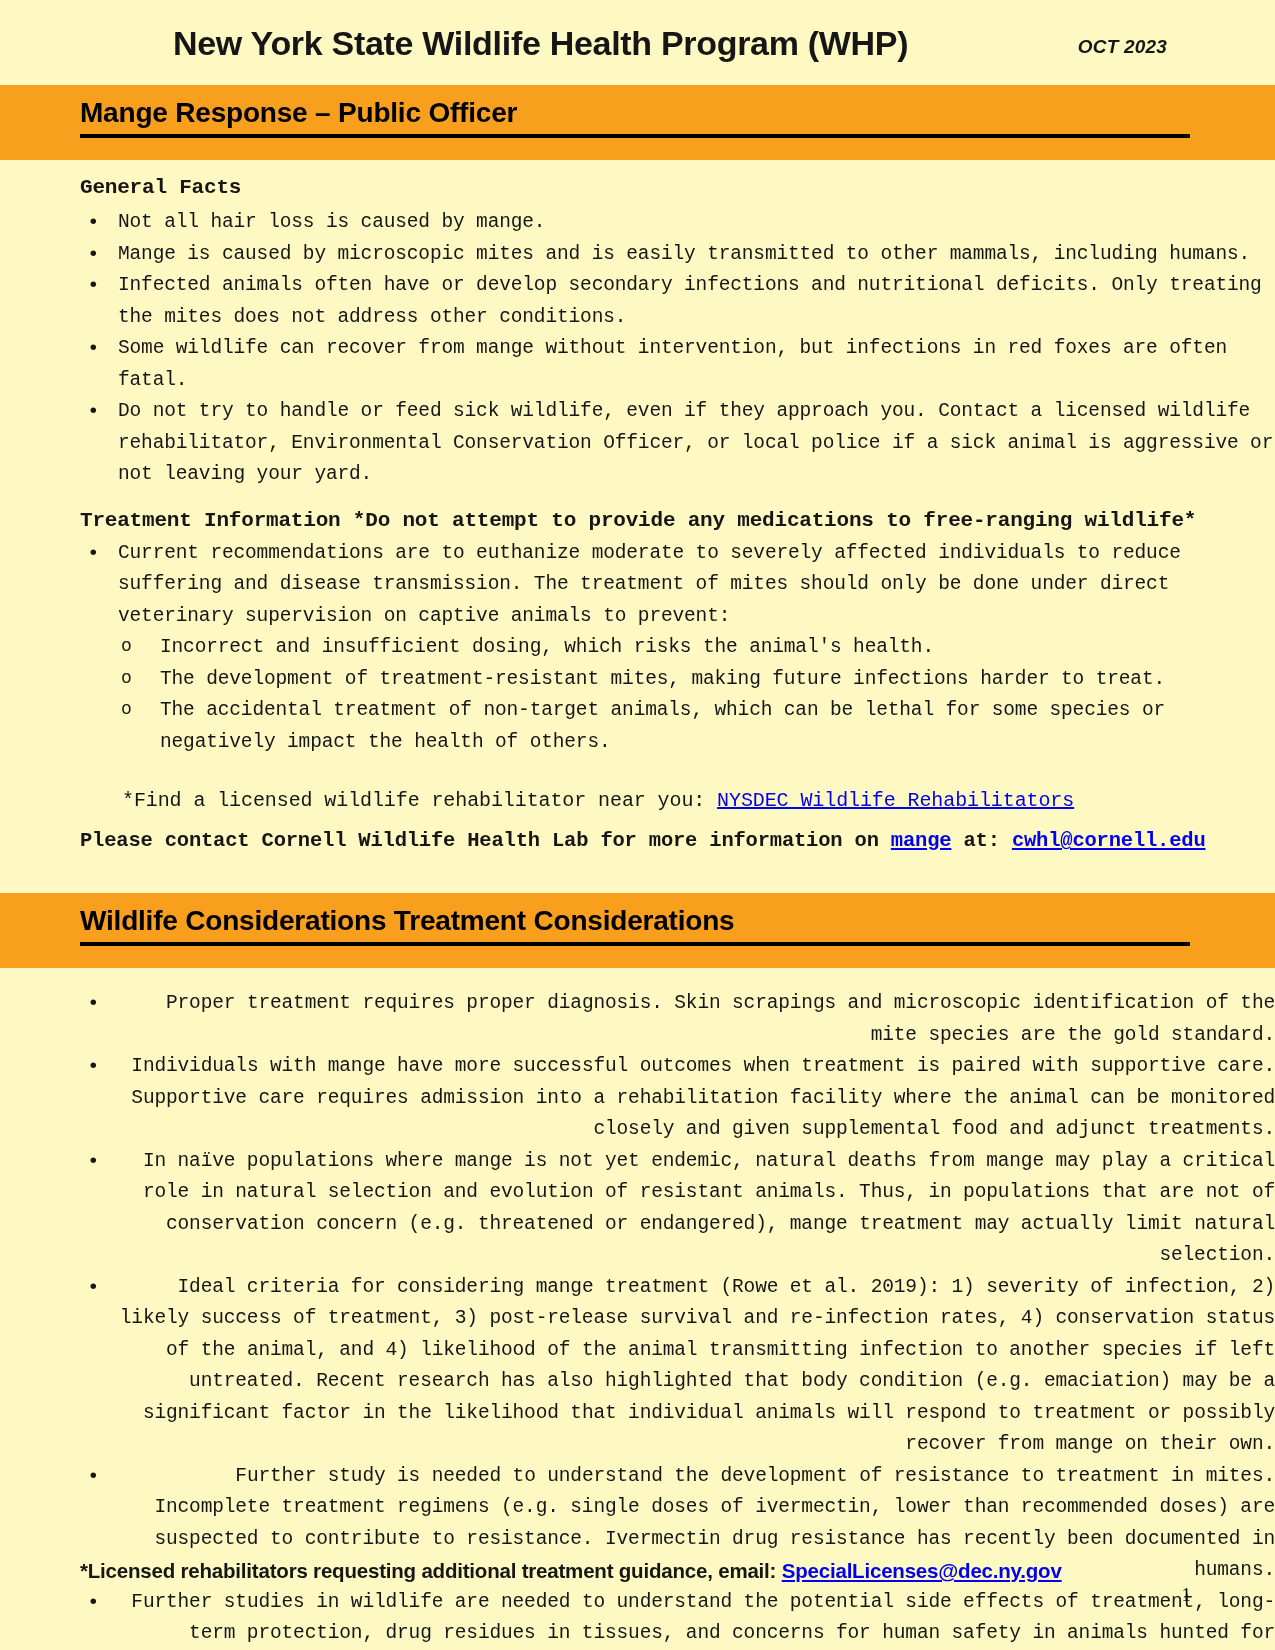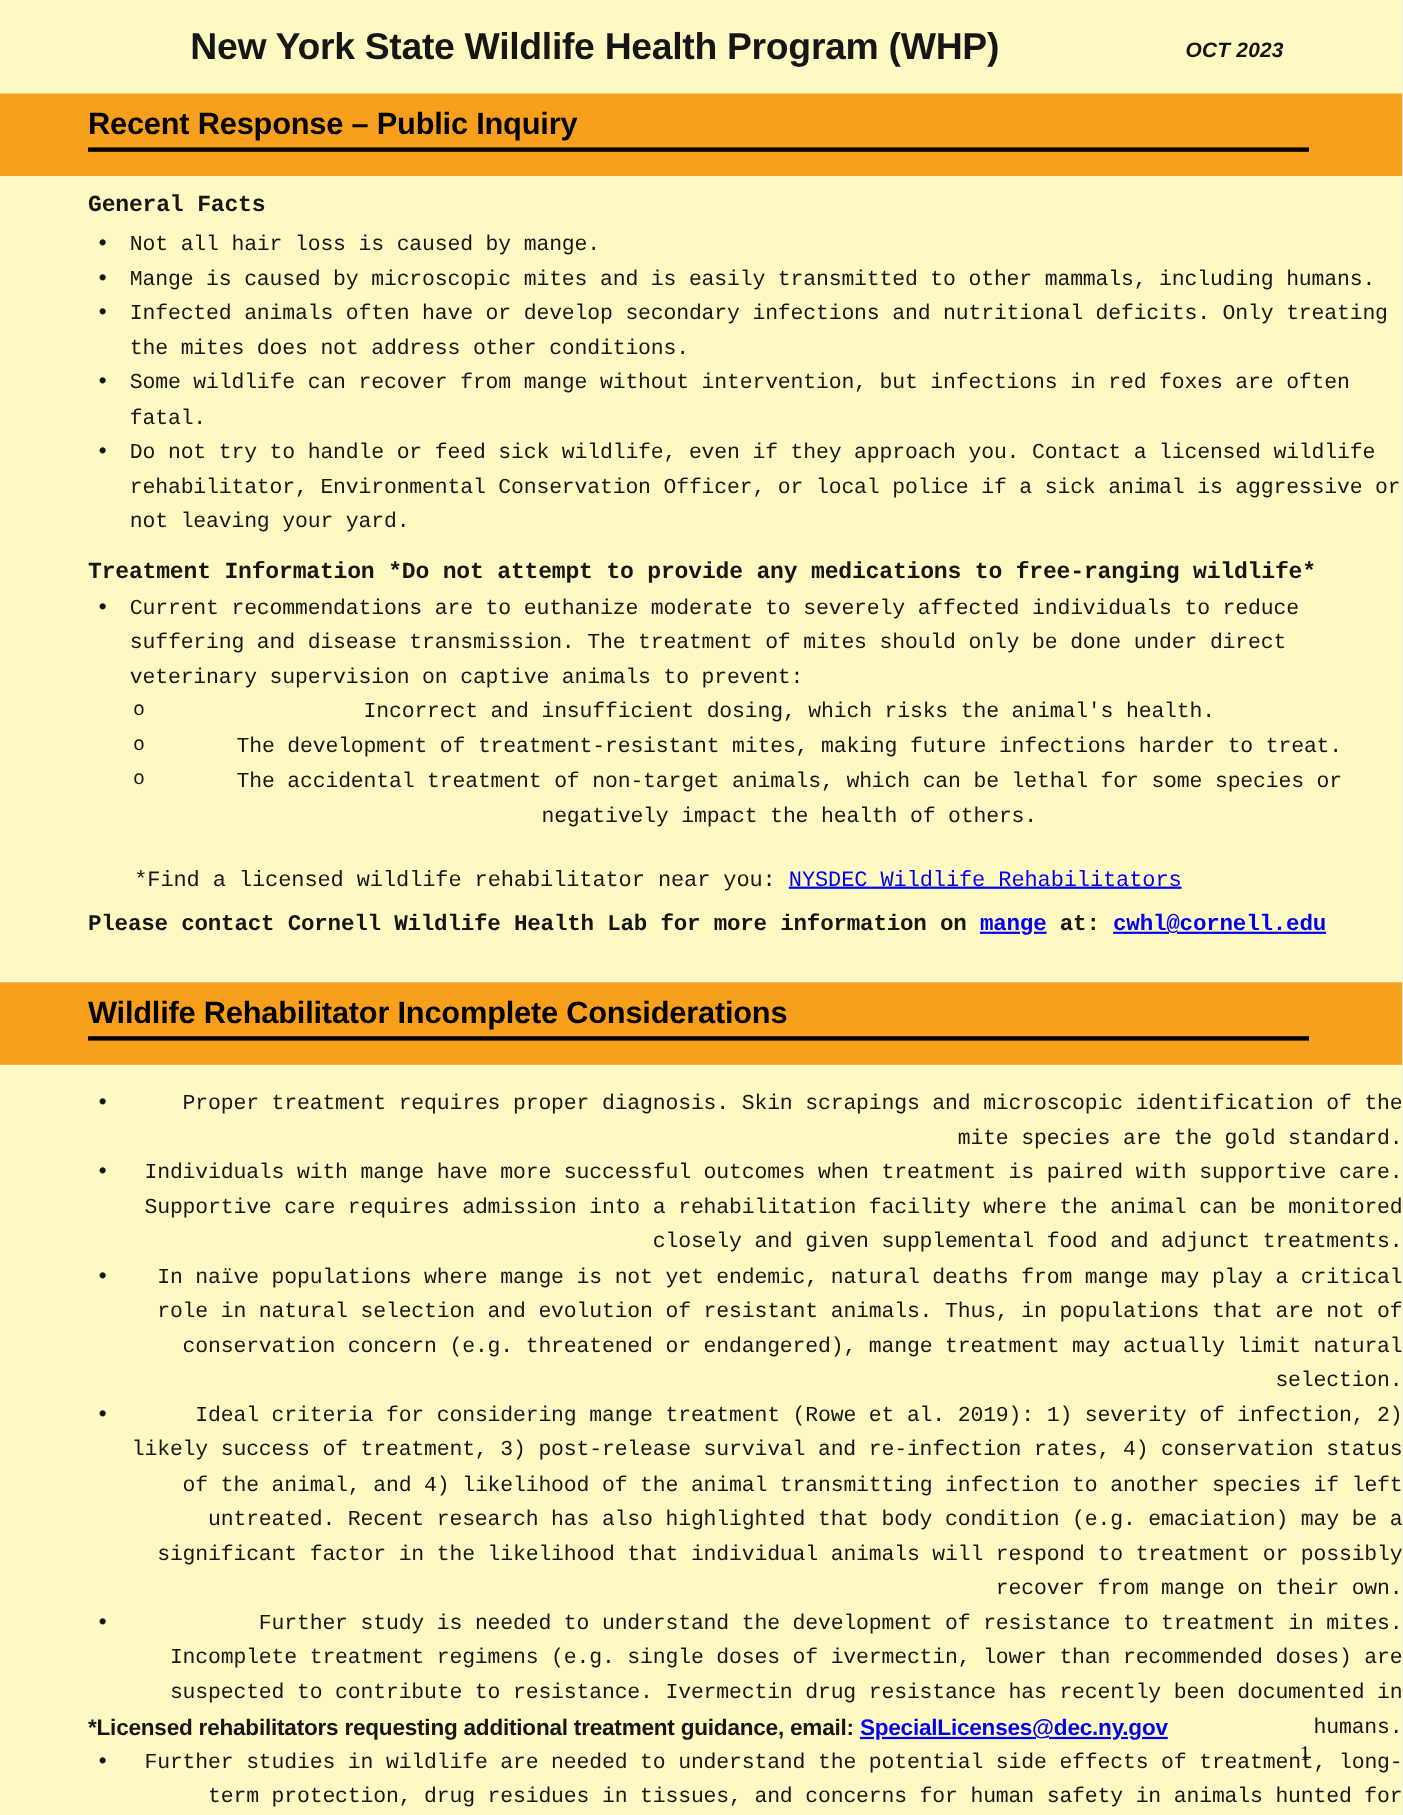--- a/index.html
+++ b/index.html
@@ -72,21 +72,20 @@
     content: "\2022";
     position: absolute;
     left: 7px;
     top: 0;
     font-size: 21px;
   }
   ul.l2 { margin-left: 38px; }
   ul.l2 > li {
     position: relative;
     padding-left: 42px;
-    text-align: center;
   }
   ul.l2 > li::before {
     content: "o";
     position: absolute;
     left: 3px;
     top: -1px;
     font-size: 18px;
   }
   .gf-heading { margin-top: 12px; }
   .gf-list { margin-top: 4px; }
@@ -135,21 +134,21 @@
 <body>
 
 <div class="page">
 
   <div class="doc-header">
     <div class="doc-title">New York State Wildlife Health Program (WHP)</div>
     <div class="doc-date">OCT 2023</div>
   </div>
 
   <div class="banner" style="background: rgb(248, 159, 30);">
-    <h2>Recent Response – Public Inquiry</h2>
+    <h2>Mange Response – Public Officer</h2>
   </div>
 
   <div class="content">
 
     <h3 class="sub-heading gf-heading">General Facts</h3>
 
     <ul class="l1 gf-list">
 
     <li>Not all hair loss is caused by mange.</li>
         <li>Mange is caused by microscopic mites and is easily transmitted to other mammals, including humans.</li>
@@ -172,21 +171,21 @@
         <li>The accidental treatment of non-target animals, which can be lethal for some species or negatively impact the health of others.</li>
       </ul>
 
     <p class="find-line body-text"><span>*Find a licensed wildlife rehabilitator near you: </span><a class="link" style="color: rgb(0, 0, 238);">NYSDEC Wildlife Rehabilitators</a></p>
 
     <p class="contact-line"><span>Please contact Cornell Wildlife Health Lab for more information on </span><a class="link" style="color: rgb(0, 0, 238);">mange</a><span> at: </span><a class="link" style="color: rgb(0, 0, 238);">cwhl@cornell.edu</a></p>
 
   </div>
 
   <div class="banner banner-2" style="background: rgb(248, 159, 30);">
-    <h2>Wildlife Rehabilitator Incomplete Considerations</h2>
+    <h2>Wildlife Considerations Treatment Considerations</h2>
   </div>
 
   <div class="content">
     <ul class="l1 s2-list">
 
     <li>Proper treatment requires proper diagnosis. Skin scrapings and microscopic identification of the mite species are the gold standard.</li>
         <li>Individuals with mange have more successful outcomes when treatment is paired with supportive care. Supportive care requires admission into a rehabilitation facility where the animal can be monitored closely and given supplemental food and adjunct treatments.</li>
         <li>In naïve populations where mange is not yet endemic, natural deaths from mange may play a critical role in natural selection and evolution of resistant animals. Thus, in populations that are not of conservation concern (e.g. threatened or endangered), mange treatment may actually limit natural selection.</li>
         <li>Ideal criteria for considering mange treatment (Rowe et al. 2019): 1) severity of infection, 2) likely success of treatment, 3) post-release survival and re-infection rates, 4) conservation status of the animal, and 4) likelihood of the animal transmitting infection to another species if left untreated. Recent research has also highlighted that body condition (e.g. emaciation) may be a significant factor in the likelihood that individual animals will respond to treatment or possibly recover from mange on their own.</li>
         <li>Further study is needed to understand the development of resistance to treatment in mites. Incomplete treatment regimens (e.g. single doses of ivermectin, lower than recommended doses) are suspected to contribute to resistance. Ivermectin drug resistance has recently been documented in humans.</li>

